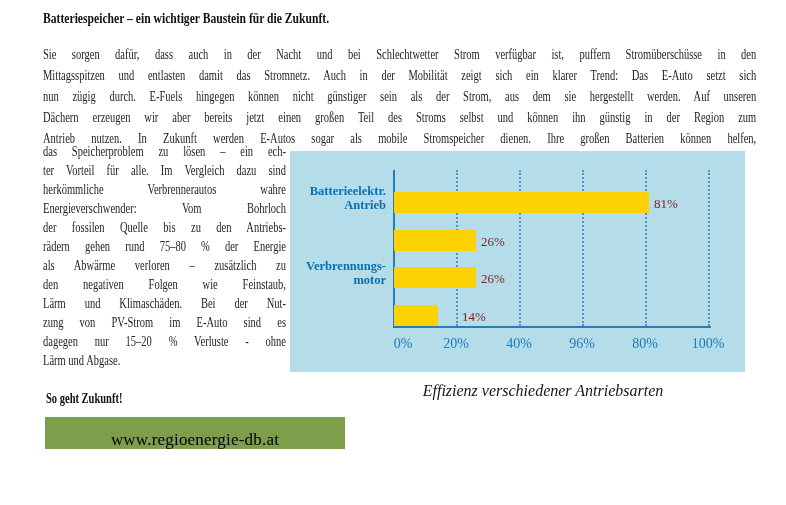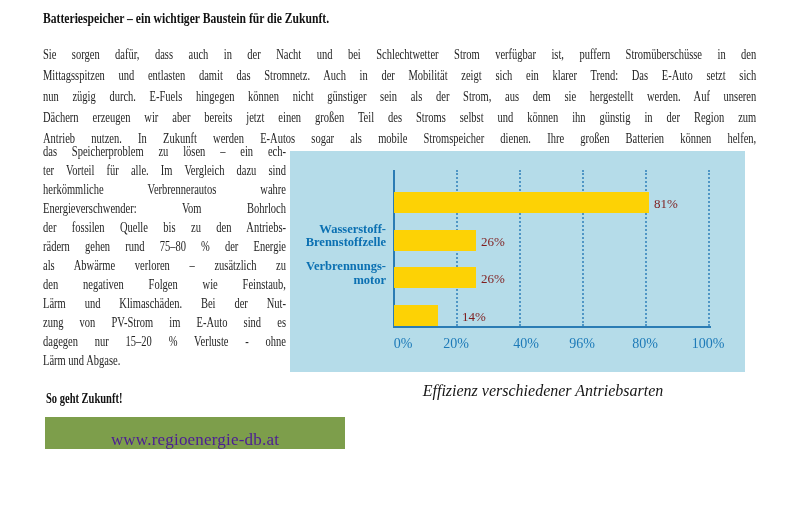--- a/index.html
+++ b/index.html
@@ -45,21 +45,21 @@
     font-size:16px; line-height:16px; font-style:italic; color:#161616;
   }
   #cta {
     position:absolute; left:46px; top:391px; font-size:14px; font-weight:bold;
     color:#111; white-space:nowrap;
   }
   #banner {
     position:absolute; left:45px; top:417px; width:300px; height:45px;
     background:#7d9e4b; display:flex; align-items:center; justify-content:center;
   }
-  #banner span { font-size:17px; color:#4c1d95; letter-spacing:0.2px; }
+  #banner span { font-size:17px; color:#000000; letter-spacing:0.2px; }
 </style>
 </head>
 <body>
 
 <div id="page">
 
   <div id="doc-title" class="cond">Batteriespeicher – ein wichtiger Baustein für die Zukunft.</div>
 
   <div id="para-top" class="cond">
       <div class="tline">Sie sorgen dafür, dass auch in der Nacht und bei Schlechtwetter Strom verfügbar ist, puffern Stromüberschüsse in den</div>
@@ -85,35 +85,35 @@
     </div>
 
   <div id="chart">
     <div class="axis-y"></div>
     <div class="axis-x"></div>
 
   <span class="tick" style="left: 113px; top: 185px;">0%</span>
       <div class="grid" style="left: 166px;"></div>
       <span class="tick" style="left: 166px; top: 185px; text-align: right;">20%</span>
       <div class="grid" style="left: 229px;"></div>
-      <span class="tick" style="left: 236px; top: 185px; text-align: center;">40%</span>
+      <span class="tick" style="left: 229px; top: 185px; text-align: center;">40%</span>
       <div class="grid" style="left: 292px;"></div>
       <span class="tick" style="left: 292px; top: 185px;">96%</span>
       <div class="grid" style="left: 355px;"></div>
       <span class="tick" style="left: 355px; top: 185px;">80%</span>
       <div class="grid" style="left: 418px;"></div>
       <span class="tick" style="left: 418px; top: 185px;">100%</span>
       <div class="bar" style="left: 104px; top: 41px; width: 255px; background: rgb(253, 210, 5);"></div>
       <span class="val" style="left: 364px; top: 45px;">81%</span>
+      <div class="cat" style="top: 34px;">
+        <div>Batterieelektr.</div>
+        <div>Antrieb</div>
+      </div>
       <div class="bar" style="left: 104px; top: 78.5px; width: 82px; background: rgb(253, 210, 5);"></div>
       <span class="val" style="left: 191px; top: 82.5px;">26%</span>
-      <div class="cat" style="top: 71.5px;">
-        <div>Wasserstoff-</div>
-        <div>Brennstoffzelle</div>
-      </div>
       <div class="bar" style="left: 104px; top: 116px; width: 82px; background: rgb(253, 210, 5);"></div>
       <span class="val" style="left: 191px; top: 120px;">26%</span>
       <div class="cat" style="top: 109px;">
         <div>Verbrennungs-</div>
         <div>motor</div>
       </div>
       <div class="bar" style="left: 104px; top: 153.5px; width: 44px; background: rgb(253, 210, 5);"></div>
       <span class="val" style="left: 172px; top: 157.5px; text-align: center;">14%</span>
     </div>
 

